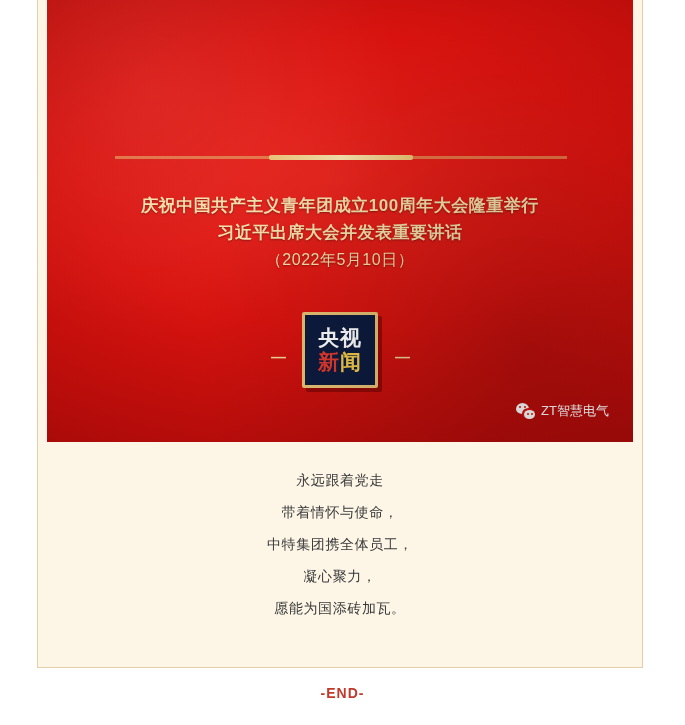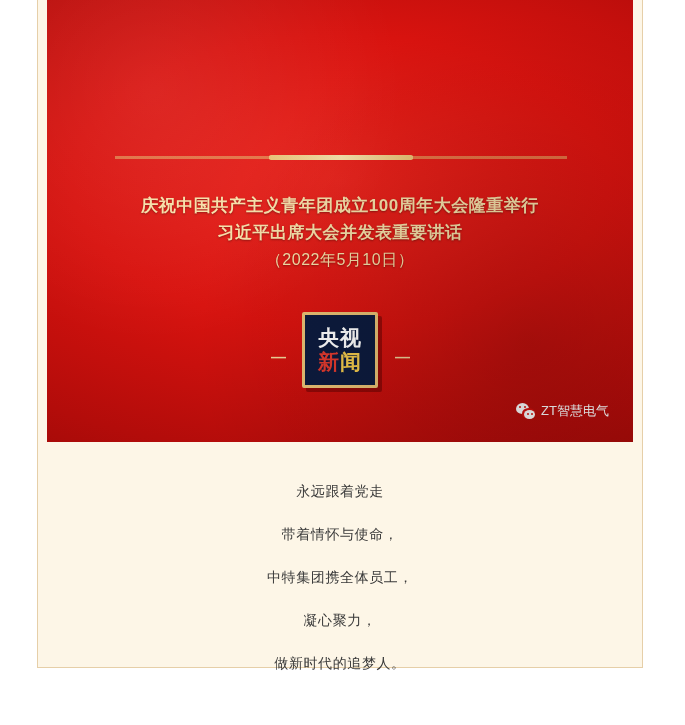--- a/index.html
+++ b/index.html
@@ -201,21 +201,21 @@
     top: 450px;
     width: 586px;
     padding-top: 12px;
     text-align: center;
     color: #3a3a3a;
     font-size: 14px;
     line-height: 28px;
   }
   .closing .cl-line {
     display: block;
-    margin: 15px;
+    margin: 4px;
     padding: 0;
     letter-spacing: 0.6px;
   }
 
   .end-mark {
     position: absolute;
     left: 0;
     top: 685px;
     width: 685px;
     text-align: center;
@@ -269,17 +269,18 @@
       <span>ZT智慧电气</span>
     </div>
 
   </div>
 
   <div class="closing">
     <span class="cl-line">永远跟着党走</span>
     <span class="cl-line">带着情怀与使命，</span>
     <span class="cl-line">中特集团携全体员工，</span>
     <span class="cl-line">凝心聚力，</span>
-    <span class="cl-line">做新时代的追梦人。</span>
+    <span class="cl-line">愿能为国添砖加瓦。</span>
   </div>
 
+  <div class="end-mark">-END-</div>
 
 </div>
 
 </body></html>

